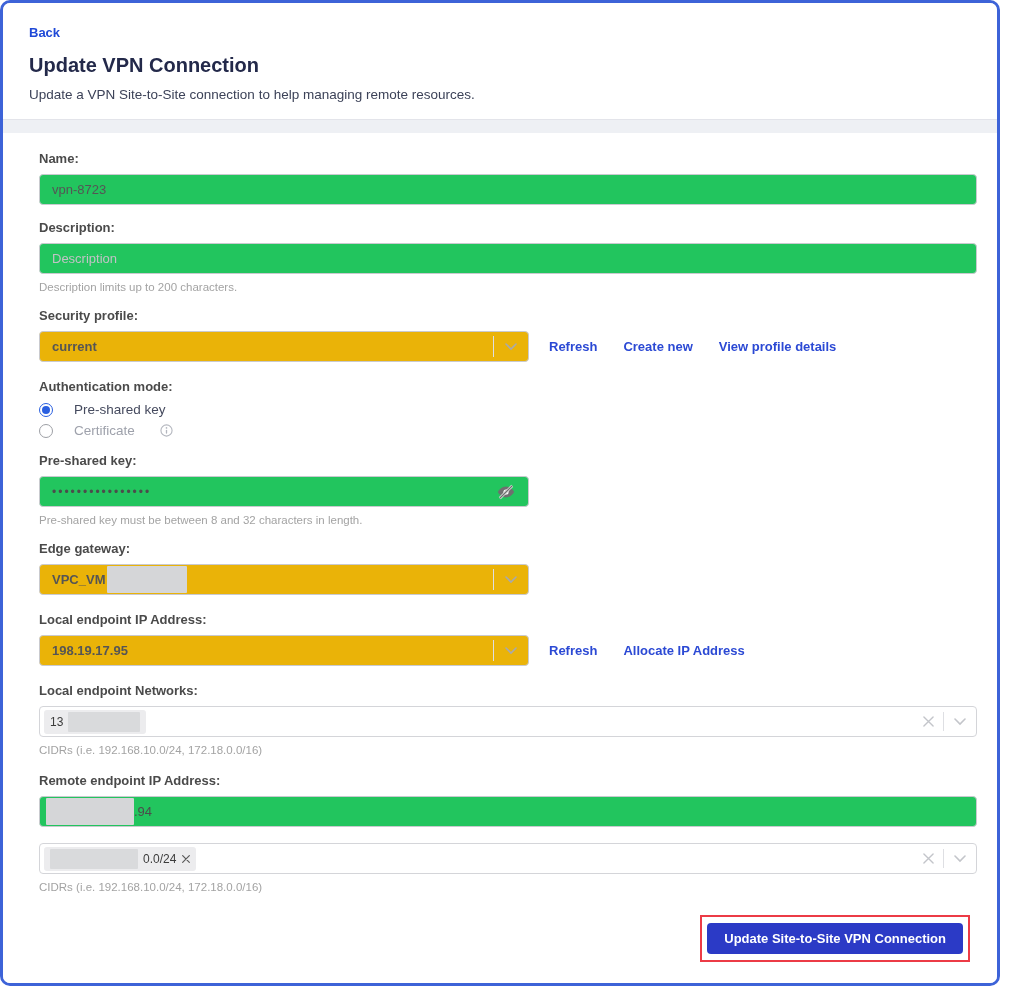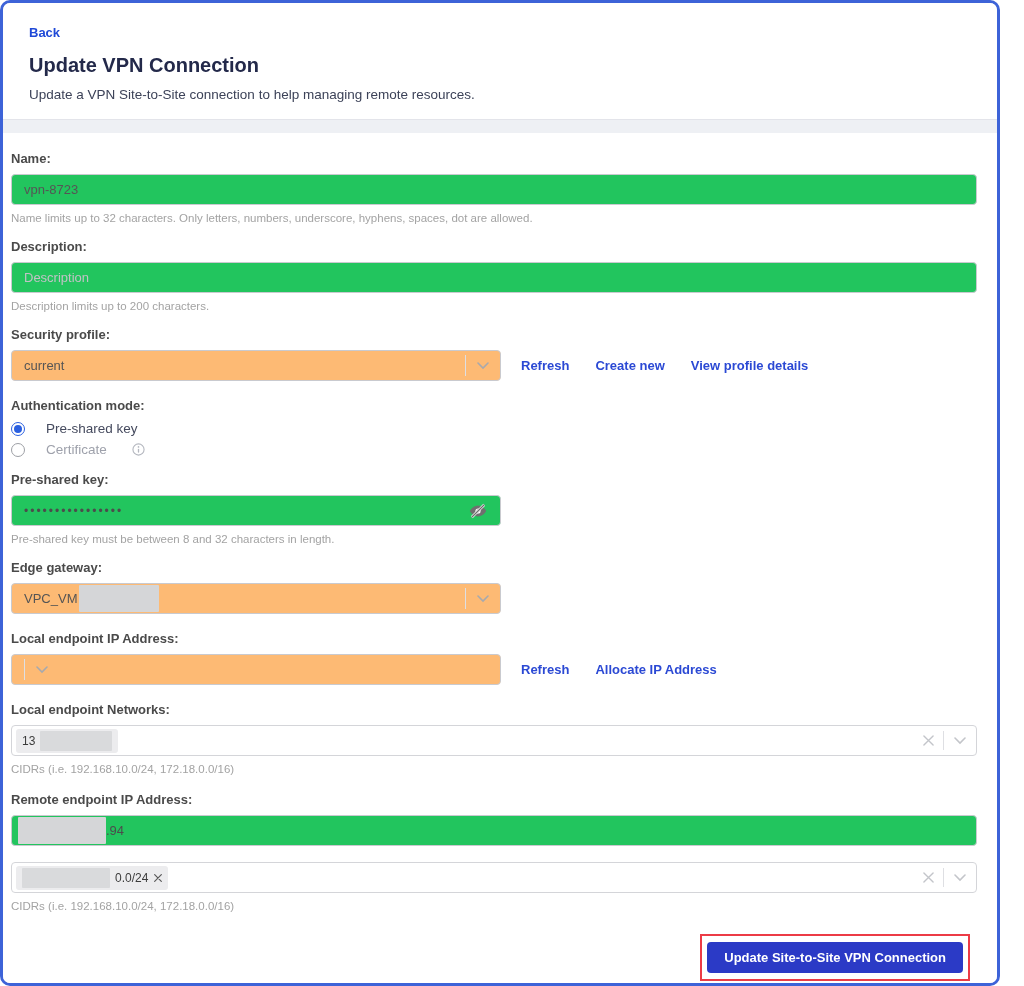--- a/index.html
+++ b/index.html
@@ -34,21 +34,21 @@
     margin-top:10px;
     font-size:13.5px; color:#3c4258;
   }
 
   .spacer { height:13px; background:#eef0f4; flex:0 0 auto; }
 
   
   .content {
     background:#fff;
     flex:1 1 auto;
-    padding:18px 20px 0 8px;
+    padding:18px 20px 0 36px;
     overflow:hidden;
   }
 
   .field { margin-bottom:15px; }
   .field-label {
     font-size:13px; font-weight:bold; color:#4a4a4a;
     margin-bottom:8px;
   }
   .hint {
     margin-top:7px;
@@ -64,24 +64,25 @@
     outline:none; background:#22c55e;
   }
   .text-input::placeholder { color:#c2c2c6; }
 
   .row { display:flex; align-items:center; }
 
   
   .select-box {
     width:490px; height:31px;
     border:1px solid #c9cacf; border-radius:4px;
-    background:#fdba74;
+    background:#eab308;
     display:flex; align-items:center;
     padding-left:12px;
     cursor:pointer;
+    font-weight:bold;
   }
   .select-box .value { flex:1 1 auto; font-size:13px; color:#555; display:flex; align-items:center; }
   .sel-divider { width:1px; height:21px; background:#dedfe3; flex:0 0 auto; }
   .chev {
     width:34px; display:flex; align-items:center; justify-content:center; flex:0 0 auto;
   }
 
   .inline-links { display:flex; align-items:center; margin-left:20px; gap:26px; }
   .action-link { color:#2b49d4; font-size:13px; font-weight:bold; cursor:pointer; white-space:nowrap; }
 
@@ -158,21 +159,20 @@
     <div class="page-subtitle">Update a VPN Site-to-Site connection to help managing remote resources.</div>
   </div>
 
   <div class="spacer"></div>
 
   <div class="content">
 
     <div class="field">
       <div class="field-label">Name:</div>
       <input class="text-input" type="text" value="vpn-8723" style="">
-      <div class="hint">Name limits up to 32 characters. Only letters, numbers, underscore, hyphens, spaces, dot are allowed.</div>
     </div>
 
     <div class="field">
       <div class="field-label">Description:</div>
       <input class="text-input" type="text" placeholder="Description" style="">
       <div class="hint">Description limits up to 200 characters.</div>
     </div>
 
     <div class="field" style="margin-bottom:17px;">
       <div class="field-label">Security profile:</div>
@@ -245,20 +245,21 @@
               <path d="M1 1l5 5 5-5" fill="none" stroke="#a7a9ae" stroke-width="1.6" stroke-linecap="round"></path>
             </svg>
         </span>
       </div>
     </div>
 
     <div class="field" style="margin-bottom:17px;">
       <div class="field-label">Local endpoint IP Address:</div>
       <div class="row">
         <div class="select-box">
+          <span class="value">198.19.17.95</span>
           <span class="sel-divider"></span>
           <span class="chev">
             <svg width="12" height="8" viewBox="0 0 12 8">
                 <path d="M1 1l5 5 5-5" fill="none" stroke="#a7a9ae" stroke-width="1.6" stroke-linecap="round"></path>
               </svg>
           </span>
         </div>
         <div class="inline-links">
           <span class="action-link">Refresh</span>
           <span class="action-link">Allocate IP Address</span>

